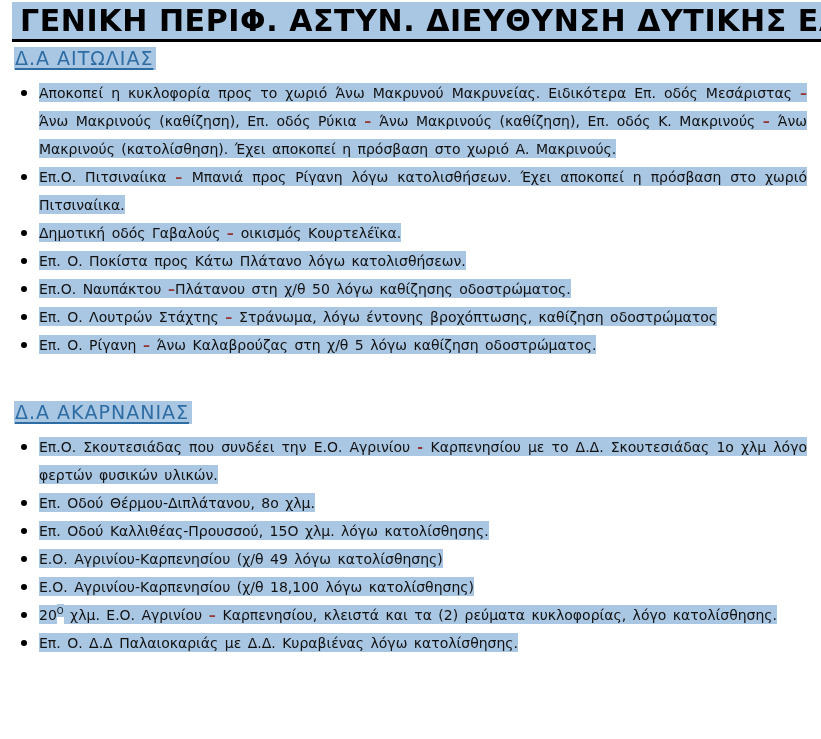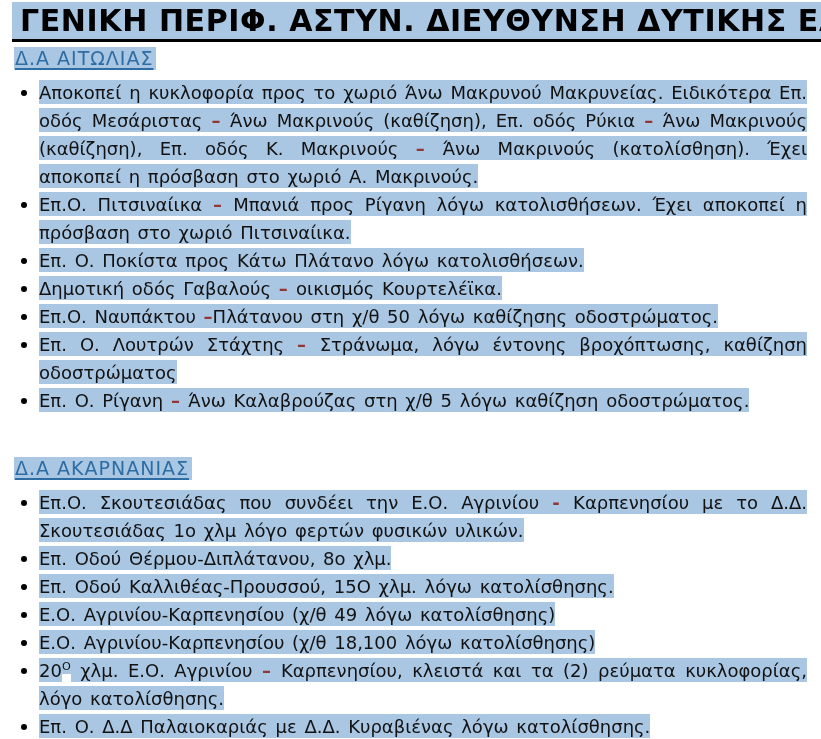--- a/index.html
+++ b/index.html
@@ -45,21 +45,21 @@
     text-decoration-color: var(--blue);
     text-decoration-thickness: 2px;
     text-underline-offset: 3px;
     padding: 0 3px 1px 1px;
   }
 
   ul.bullets { list-style: none; margin: 2px 0 0 0; padding: 0 2px 0 0; }
   ul.bullets li {
     position: relative;
     padding-left: 27px;
-    font-size: 18px;
+    font-size: 14px;
     line-height: 28px;
     text-align: justify;
     text-align-last: left;
     word-spacing: 2px;
   }
   .dot {
     position: absolute;
     left: 9px;
     top: 11.5px;
     width: 6px;
@@ -76,22 +76,22 @@
 
 <div class="doc">
   <div class="title-wrap">
     <span class="title">ΓΕΝΙΚΗ ΠΕΡΙΦ. ΑΣΤΥΝ. ΔΙΕΥΘΥΝΣΗ ΔΥΤΙΚΗΣ ΕΛΛΑΔΑΣ</span>
   </div>
   <div>
       <div class="sec-heading"><span class="heading-text">Δ.Α ΑΙΤΩΛΙΑΣ</span></div>
       <ul class="bullets">
         <li><span class="dot"></span><span><span class="hl">Αποκοπεί η κυκλοφορία προς το χωριό Άνω Μακρυνού Μακρυνείας. Ειδικότερα Επ. οδός Μεσάριστας </span><span class="hl dash">– </span><span class="hl">Άνω Μακρινούς (καθίζηση), Επ. οδός Ρύκια </span><span class="hl dash">– </span><span class="hl">Άνω Μακρινούς (καθίζηση), Επ. οδός Κ. Μακρινούς </span><span class="hl dash">– </span><span class="hl">Άνω Μακρινούς (κατολίσθηση). Έχει αποκοπεί η πρόσβαση στο χωριό Α. Μακρινούς.</span></span></li>
         <li><span class="dot"></span><span><span class="hl">Επ.Ο. Πιτσιναίικα </span><span class="hl dash">– </span><span class="hl">Μπανιά προς Ρίγανη λόγω κατολισθήσεων. Έχει αποκοπεί η πρόσβαση στο χωριό Πιτσιναίικα.</span></span></li>
+        <li><span class="dot"></span><span><span class="hl">Δημοτική οδός Γαβαλούς </span><span class="hl dash">– </span><span class="hl">οικισμός Κουρτελέϊκα.</span></span></li>
         <li><span class="dot"></span><span><span class="hl">Επ. Ο. Ποκίστα προς Κάτω Πλάτανο λόγω κατολισθήσεων.</span></span></li>
-        <li><span class="dot"></span><span><span class="hl">Δημοτική οδός Γαβαλούς </span><span class="hl dash">– </span><span class="hl">οικισμός Κουρτελέϊκα.</span></span></li>
         <li><span class="dot"></span><span><span class="hl">Επ.Ο. Ναυπάκτου </span><span class="hl dash">–</span><span class="hl">Πλάτανου στη χ/θ 50 λόγω καθίζησης οδοστρώματος.</span></span></li>
         <li><span class="dot"></span><span><span class="hl">Επ. Ο. Λουτρών Στάχτης </span><span class="hl dash">– </span><span class="hl">Στράνωμα, λόγω έντονης βροχόπτωσης, καθίζηση οδοστρώματος</span></span></li>
         <li><span class="dot"></span><span><span class="hl">Επ. Ο. Ρίγανη </span><span class="hl dash">– </span><span class="hl">Άνω Καλαβρούζας στη χ/θ 5 λόγω καθίζηση οδοστρώματος.</span></span></li>
       </ul>
       <div class="sec-heading"><span class="heading-text">Δ.Α ΑΚΑΡΝΑΝΙΑΣ</span></div>
       <ul class="bullets">
         <li><span class="dot"></span><span><span class="hl">Επ.Ο. Σκουτεσιάδας που συνδέει την Ε.Ο. Αγρινίου </span><span class="hl dash">- </span><span class="hl">Καρπενησίου με το Δ.Δ. Σκουτεσιάδας 1ο χλμ λόγο φερτών φυσικών υλικών.</span></span></li>
         <li><span class="dot"></span><span><span class="hl">Επ. Οδού Θέρμου-Διπλάτανου, 8ο χλμ.</span></span></li>
         <li><span class="dot"></span><span><span class="hl">Επ. Οδού Καλλιθέας-Προυσσού, 15Ο χλμ. λόγω κατολίσθησης.</span></span></li>
         <li><span class="dot"></span><span><span class="hl">Ε.Ο. Αγρινίου-Καρπενησίου (χ/θ 49 λόγω κατολίσθησης)</span></span></li>

